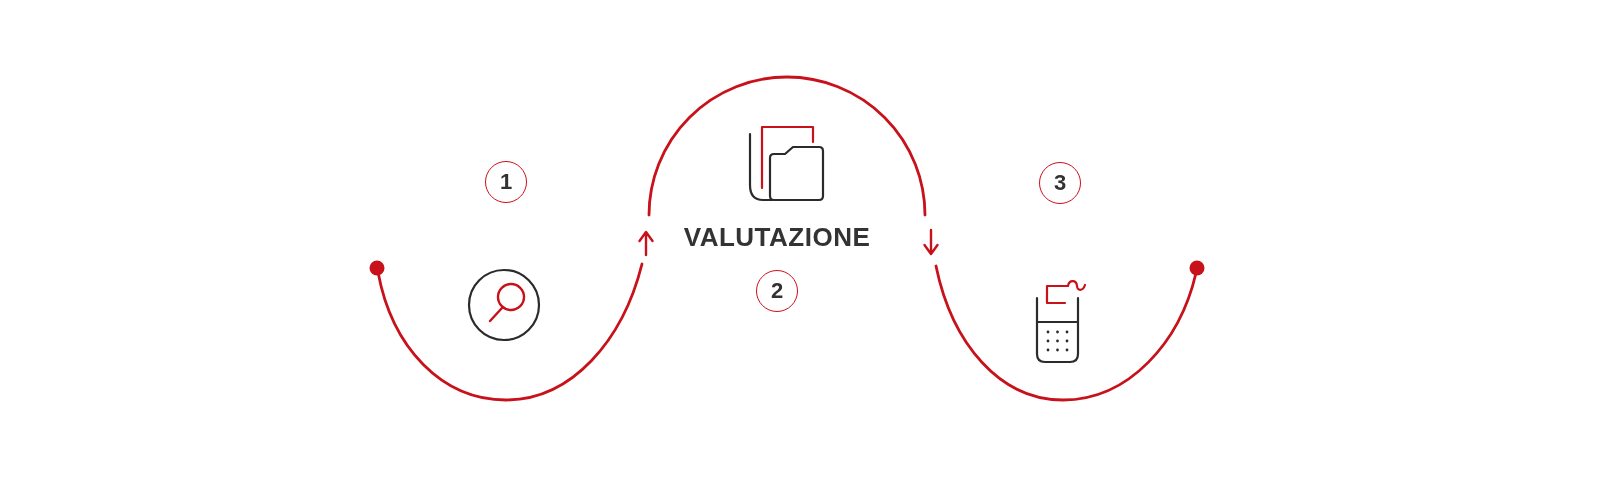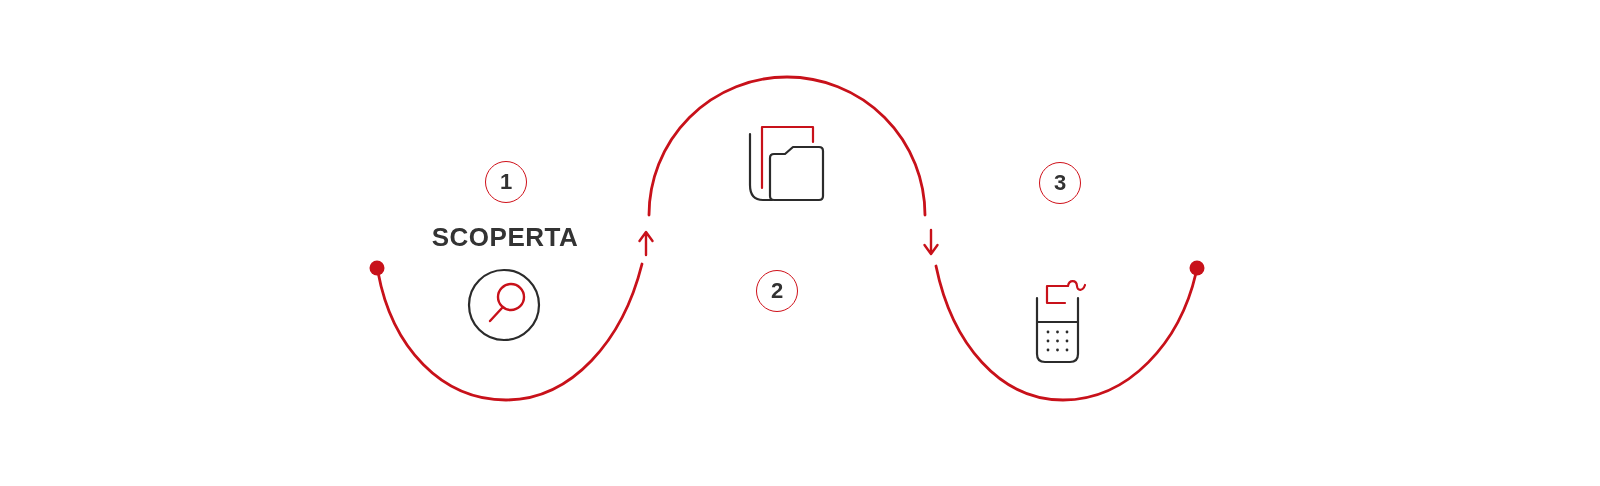--- a/index.html
+++ b/index.html
@@ -68,35 +68,35 @@
     <path d="M 931 230 L 931 252 M 924.5 245 L 931 254 L 937.5 245" stroke="#c8111a" stroke-width="2.4" stroke-linecap="round" stroke-linejoin="round"></path>
 
     <path d="M 936 266 C 952 344 1000 400 1063 400 C 1129 400 1180 342 1196 273" stroke="#c8111a" stroke-width="2.8" stroke-linecap="round"></path>
 
     <circle cx="1197" cy="268" r="7.5" fill="#c8111a"></circle>
   </svg>
 
   <div class="step-badge" style="left:485px; top:161px;">
     <span>1</span>
   </div>
-  <div class="step-label" style="left:335px; top:222px;">SCOPERTA</div>
   <svg class="icon-svg" style="left:466px; top:267px;" width="76" height="76" viewBox="0 0 76 76" fill="none">
     <circle cx="38" cy="38" r="35" stroke="#2b2b2b" stroke-width="2.2"></circle>
     <circle cx="45" cy="30" r="13" stroke="#c8111a" stroke-width="2.4"></circle>
     <path d="M 36 41 L 24 54" stroke="#c8111a" stroke-width="2.4" stroke-linecap="round"></path>
   </svg>
 
   <svg class="icon-svg" style="left:740px; top:115px;" width="90" height="90" viewBox="0 0 90 90" fill="none">
 
     <path d="M 10 19 L 10 70 Q 10 85 23 85 L 32 85" stroke="#2b2b2b" stroke-width="2.2" stroke-linecap="round"></path>
 
     <path d="M 22 73 L 22 12 L 73 12 L 73 27" stroke="#c8111a" stroke-width="2.2" stroke-linecap="round" stroke-linejoin="round"></path>
 
     <path d="M 30 81 L 30 43 Q 30 39 34 39 L 45 39 L 53 32 L 79 32 Q 83 32 83 36 L 83 81 Q 83 85 79 85 L 34 85 Q 30 85 30 81 Z" stroke="#2b2b2b" stroke-width="2.2" stroke-linejoin="round"></path>
   </svg>
+  <div class="step-label" style="left:607px; top:222px;">VALUTAZIONE</div>
   <div class="step-badge" style="left:756px; top:270px;">
     <span>2</span>
   </div>
 
   <div class="step-badge" style="left:1039px; top:162px;">
     <span>3</span>
   </div>
   <svg class="icon-svg" style="left:1032px; top:278px;" width="60" height="90" viewBox="0 0 60 90" fill="none">
 
     <path d="M 33 25 L 15 25 L 15 8 L 36 8 C 37 1.5 44.5 1.5 45 8 C 45.4 13.5 51 13 53 7" stroke="#c8111a" stroke-width="2.2" stroke-linecap="round" stroke-linejoin="round"></path>

